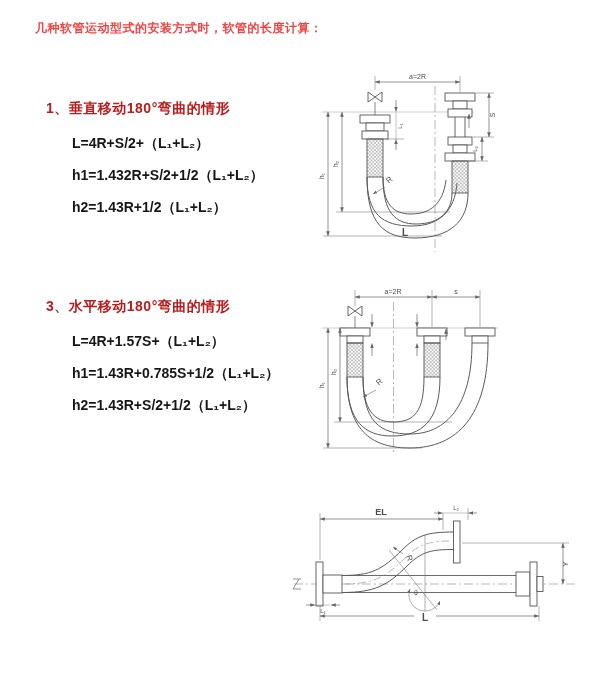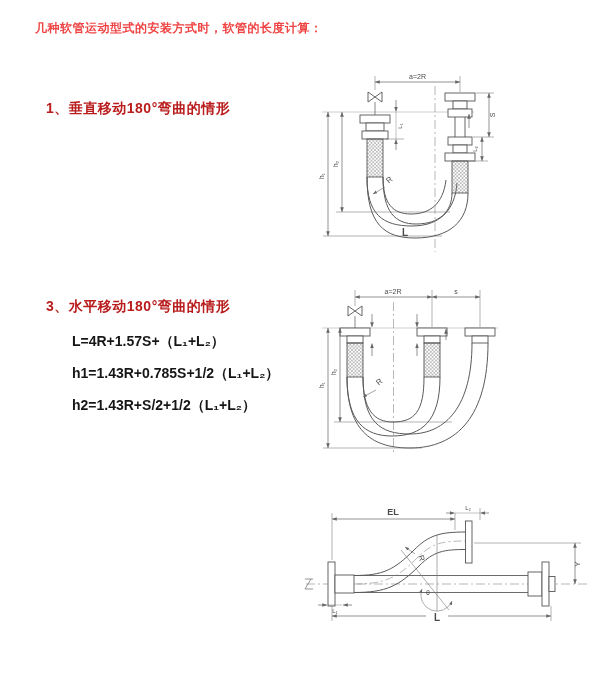--- a/index.html
+++ b/index.html
@@ -15,30 +15,35 @@
   .section{position:absolute;}
   .sec1{left:46px;top:100px;}
   .sec2{left:46px;top:298px;}
   .sec3{left:46px;top:515px;}
   .sec-heading{font-size:14px;font-weight:bold;color:#b91c1c;letter-spacing:.5px;}
   .formulas{margin:9px 0 0 26px;}
   .formula{font-size:14px;font-weight:bold;color:#161616;line-height:32px;white-space:nowrap;}
   .diagram{position:absolute;}
   .d1{left:312px;top:66px;}
   .d2{left:310px;top:280px;}
-  .d3{left:298px;top:503px;text-align:center;}
+  .d3{left:286px;top:503px;text-align:center;}
   svg text{font-family:"Liberation Sans","DejaVu Sans",sans-serif;fill:#4c4c4c;}
 </style>
 </head>
 <body>
 
 <div class="page-title">几种软管运动型式的安装方式时，软管的长度计算：</div>
 
 <div class="section sec1">
   <div class="sec-heading">1、垂直移动180°弯曲的情形</div>
+  <div class="formulas">
+    <div class="formula">L=4R+S/2+（L₁+L₂）</div>
+    <div class="formula">h1=1.432R+S/2+1/2（L₁+L₂）</div>
+    <div class="formula">h2=1.43R+1/2（L₁+L₂）</div>
+  </div>
 </div>
 
 <div class="section sec2">
   <div class="sec-heading">3、水平移动180°弯曲的情形</div>
   <div class="formulas">
     <div class="formula">L=4R+1.57S+（L₁+L₂）</div>
     <div class="formula">h1=1.43R+0.785S+1/2（L₁+L₂）</div>
     <div class="formula">h2=1.43R+S/2+1/2（L₁+L₂）</div>
   </div>
 </div>

